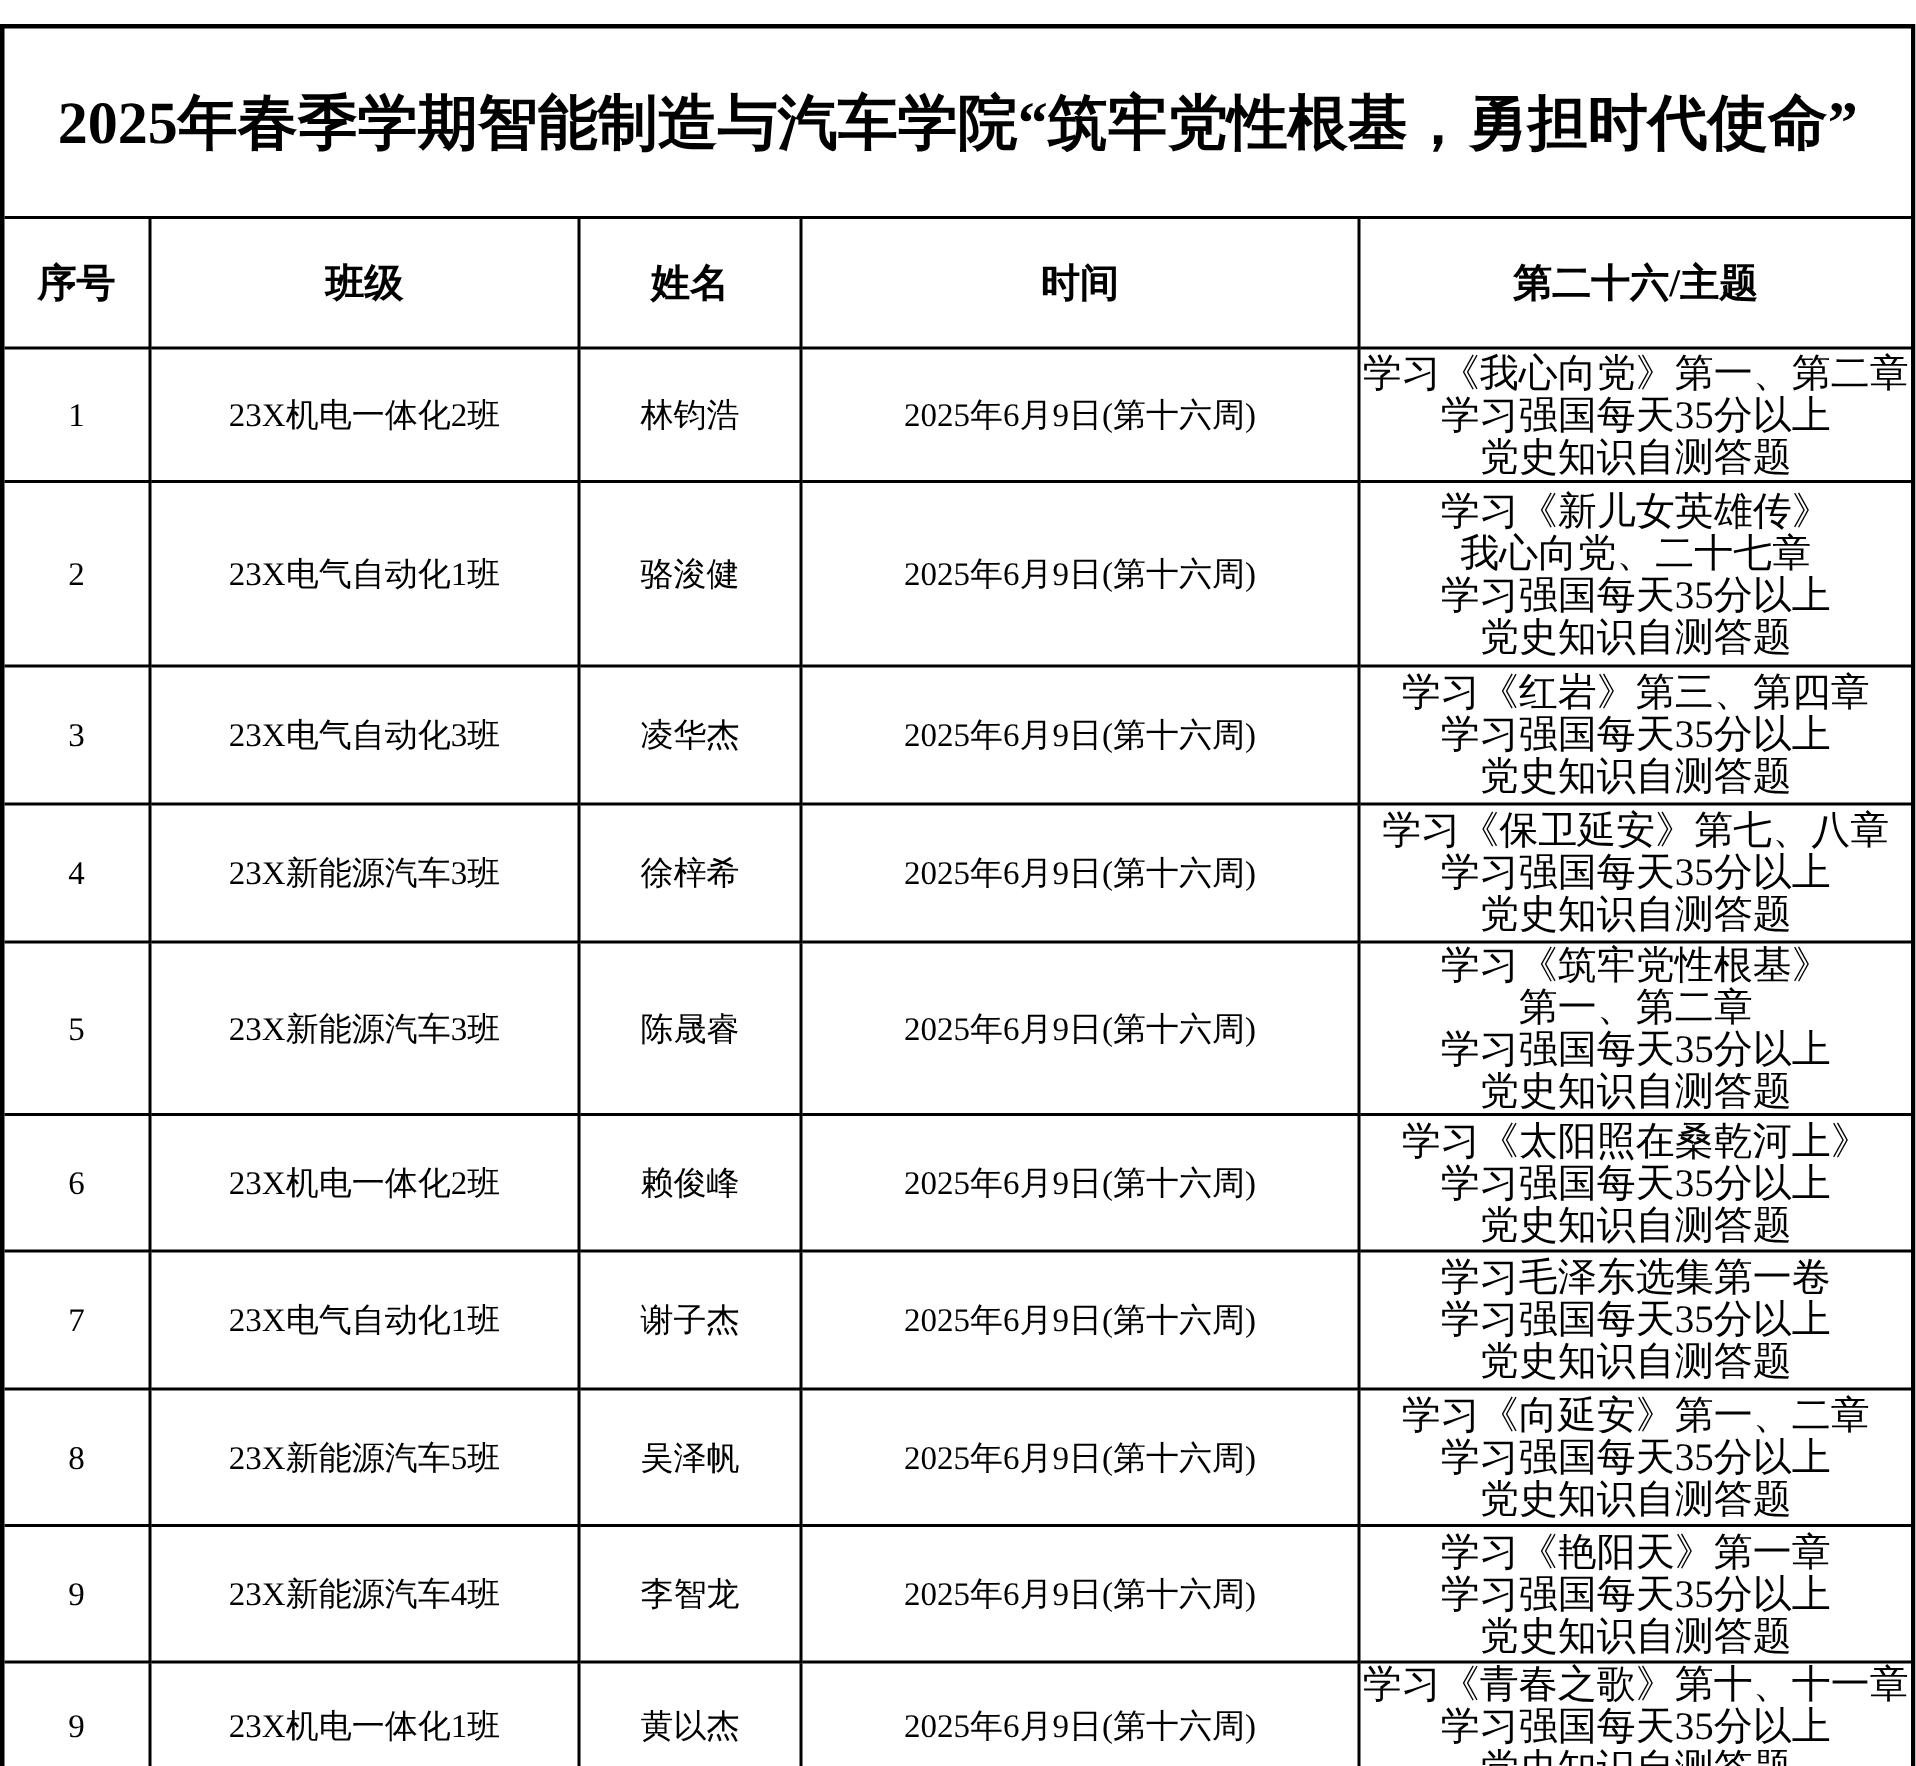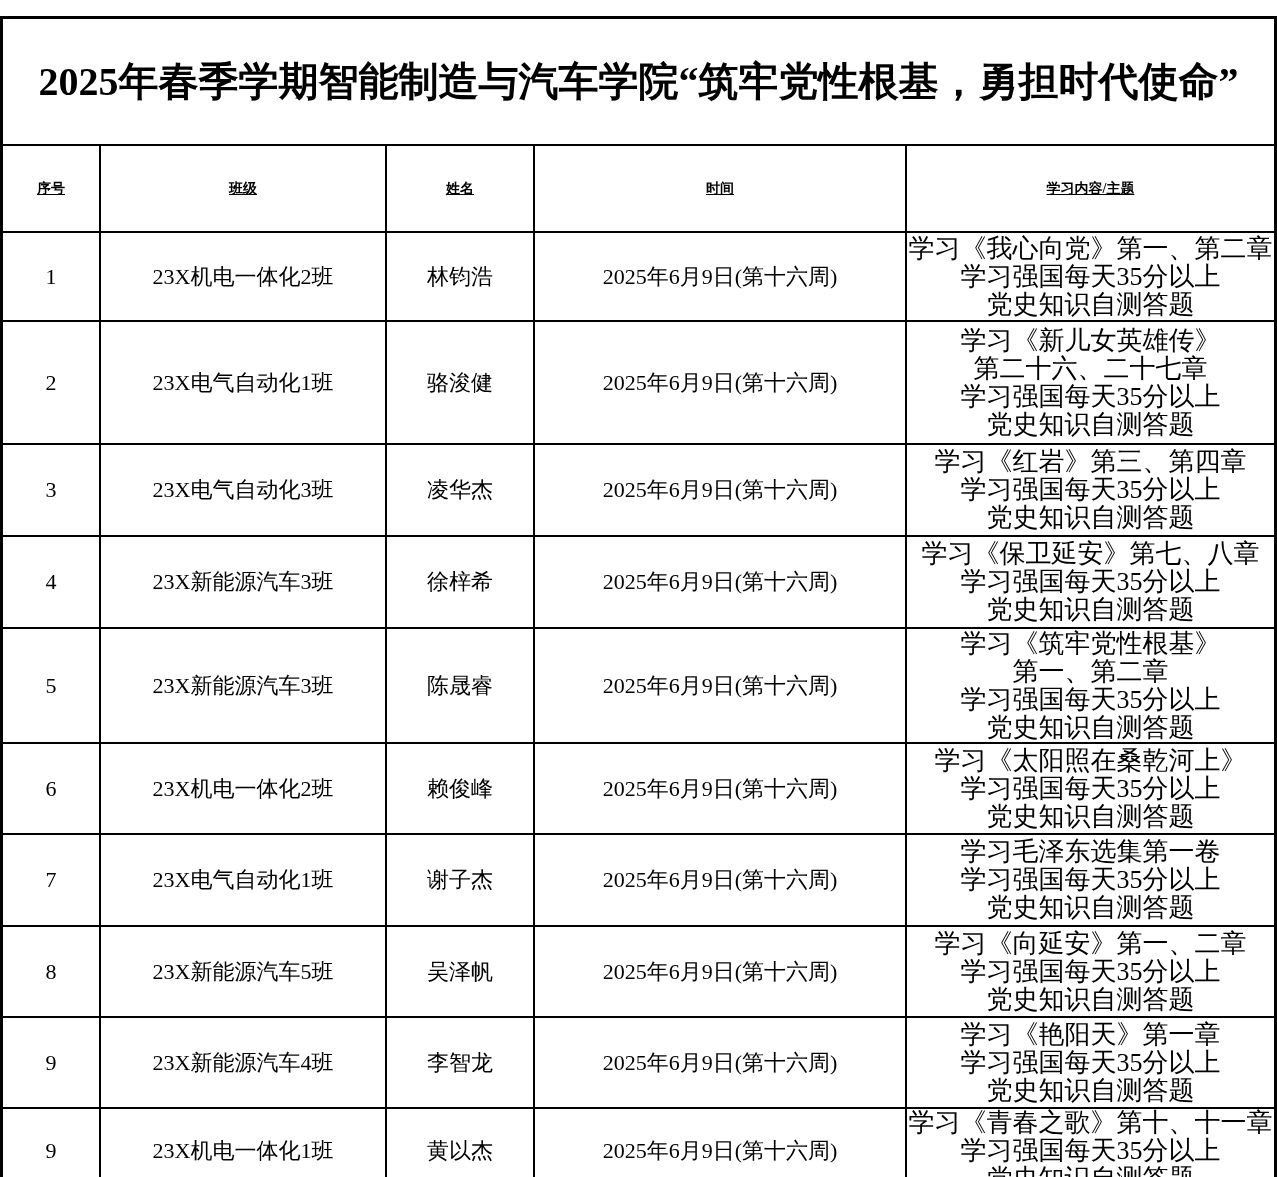--- a/index.html
+++ b/index.html
@@ -60,23 +60,22 @@
   tbody tr:nth-child(3)  { height: 92px;  }
   tbody tr:nth-child(4)  { height: 92px;  }
   tbody tr:nth-child(5)  { height: 115px; }
   tbody tr:nth-child(6)  { height: 91px;  }
   tbody tr:nth-child(7)  { height: 92px;  }
   tbody tr:nth-child(8)  { height: 91px;  }
   tbody tr:nth-child(9)  { height: 91px;  }
   tbody tr:nth-child(10) { height: 85px;  }
 
   th {
-    font-size: 14px;
+    font-size: 26px;
     font-weight: bold;
-    text-decoration: underline;
   }
   td.c-no, td.c-class, td.c-name, td.c-time {
     font-size: 22px;
     font-weight: normal;
   }
   td.c-content {
     font-size: 26px;
     line-height: 28px;
     white-space: pre-line;
   }
@@ -97,40 +96,40 @@
         <col class="w-name">
         <col class="w-time">
         <col class="w-content">
     </colgroup>
     <thead>
       <tr>
         <th>序号</th>
         <th>班级</th>
         <th>姓名</th>
         <th>时间</th>
-        <th>学习内容/主题</th>
+        <th>第二十六/主题</th>
       </tr>
     </thead>
     <tbody>
       <tr>
         <td class="c-no">1</td>
         <td class="c-class">23X机电一体化2班</td>
         <td class="c-name">林钧浩</td>
         <td class="c-time">2025年6月9日(第十六周)</td>
         <td class="c-content">学习《我心向党》第一、第二章
 学习强国每天35分以上
 党史知识自测答题</td>
       </tr>
       <tr>
         <td class="c-no">2</td>
         <td class="c-class">23X电气自动化1班</td>
         <td class="c-name">骆浚健</td>
         <td class="c-time">2025年6月9日(第十六周)</td>
         <td class="c-content">学习《新儿女英雄传》
-第二十六、二十七章
+我心向党、二十七章
 学习强国每天35分以上
 党史知识自测答题</td>
       </tr>
       <tr>
         <td class="c-no">3</td>
         <td class="c-class">23X电气自动化3班</td>
         <td class="c-name">凌华杰</td>
         <td class="c-time">2025年6月9日(第十六周)</td>
         <td class="c-content">学习《红岩》第三、第四章
 学习强国每天35分以上

